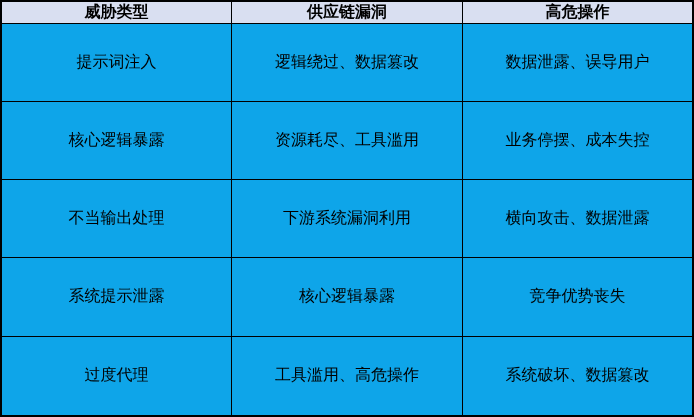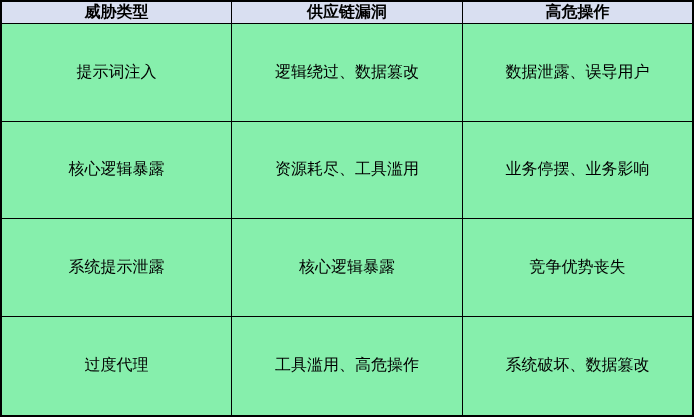--- a/index.html
+++ b/index.html
@@ -36,21 +36,21 @@
       color: #000000;
       overflow: hidden;
       white-space: nowrap;
     }
     table.data-table thead th {
       background: #d9dff1;
       font-weight: bold;
       font-size: 16px;
     }
     table.data-table tbody td {
-      background: #86efac;
+      background: #0ea5e9;
       font-weight: normal;
     }
   </style>
 </head>
 <body>
 
 <div class="table-wrap">
   <table class="data-table">
     <thead>
       <tr>
@@ -61,21 +61,26 @@
     </thead>
     <tbody>
         <tr>
           <td>提示词注入</td>
           <td>逻辑绕过、数据篡改</td>
           <td>数据泄露、误导用户</td>
         </tr>
         <tr>
           <td>核心逻辑暴露</td>
           <td>资源耗尽、工具滥用</td>
-          <td>业务停摆、业务影响</td>
+          <td>业务停摆、成本失控</td>
+        </tr>
+        <tr>
+          <td>不当输出处理</td>
+          <td>下游系统漏洞利用</td>
+          <td>横向攻击、数据泄露</td>
         </tr>
         <tr>
           <td>系统提示泄露</td>
           <td>核心逻辑暴露</td>
           <td>竞争优势丧失</td>
         </tr>
         <tr>
           <td>过度代理</td>
           <td>工具滥用、高危操作</td>
           <td>系统破坏、数据篡改</td>

